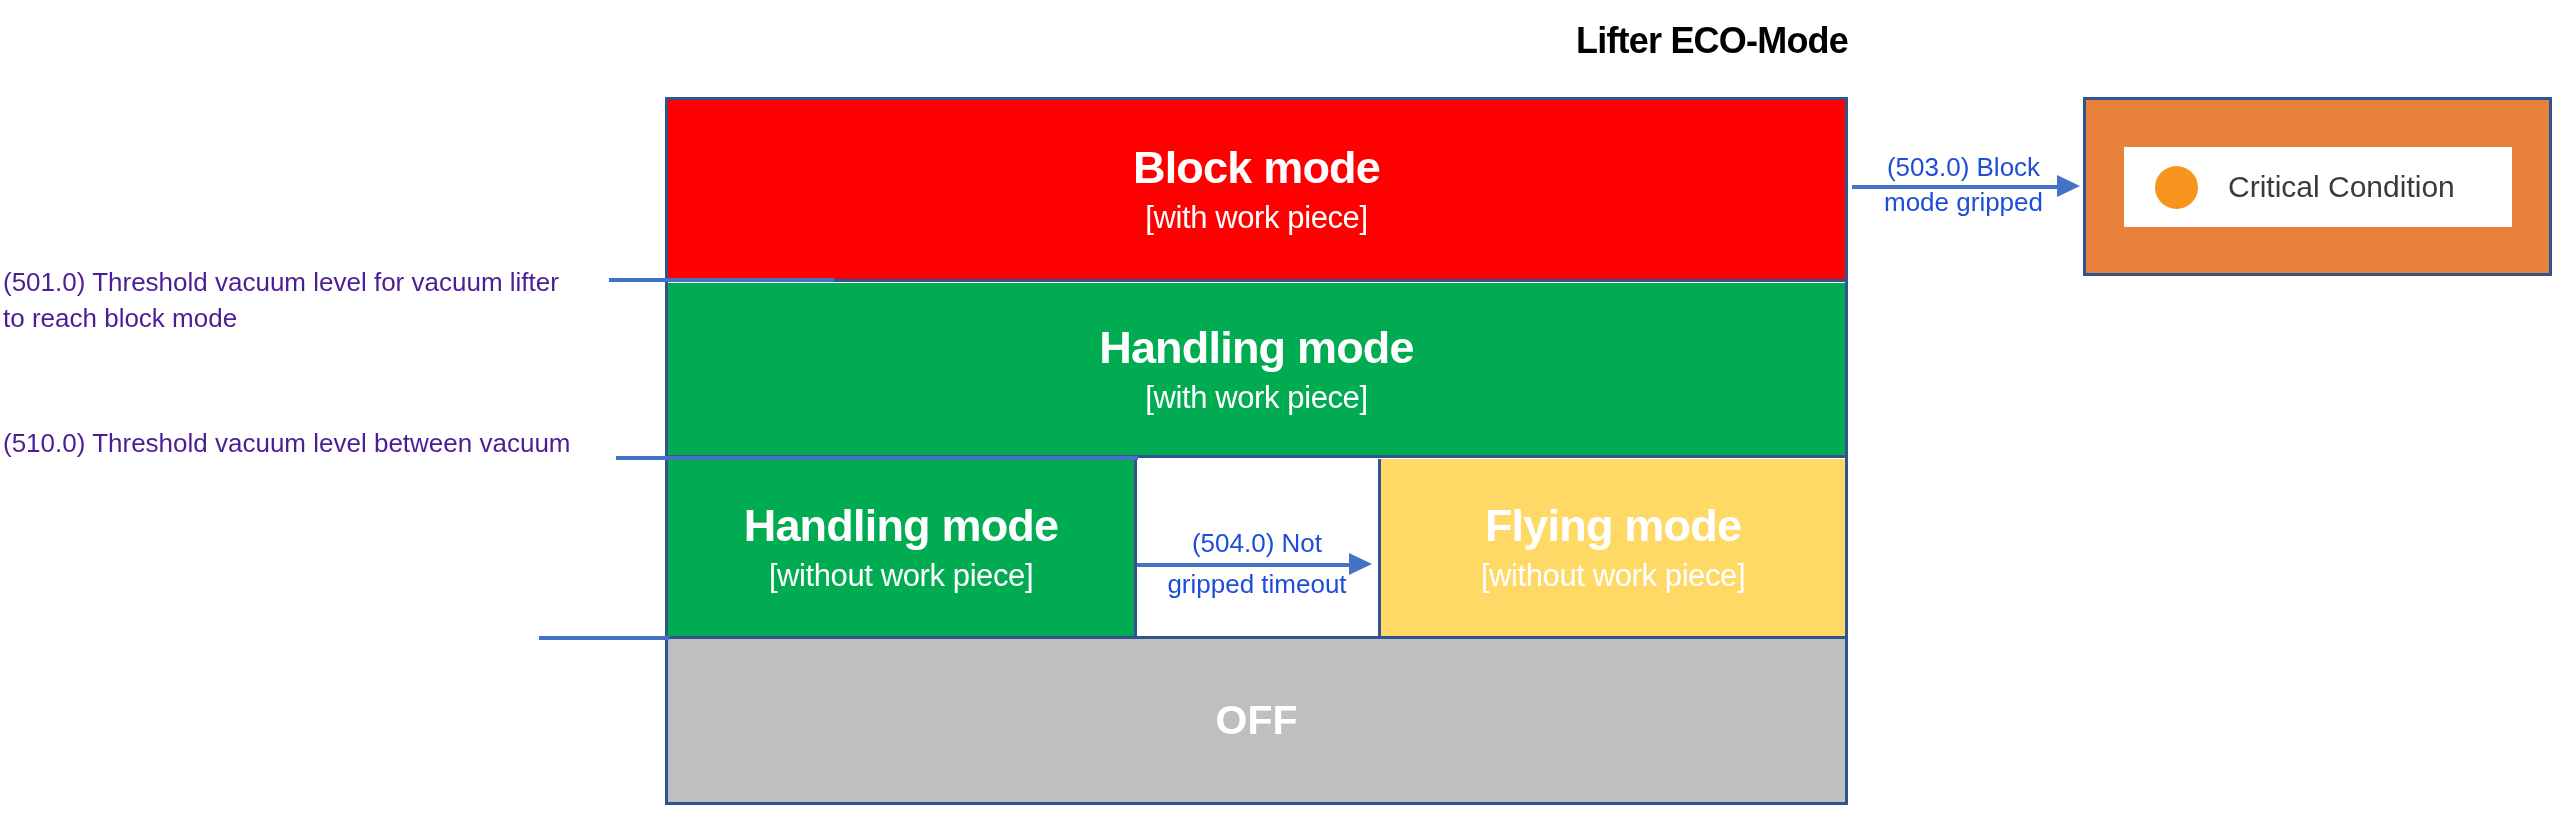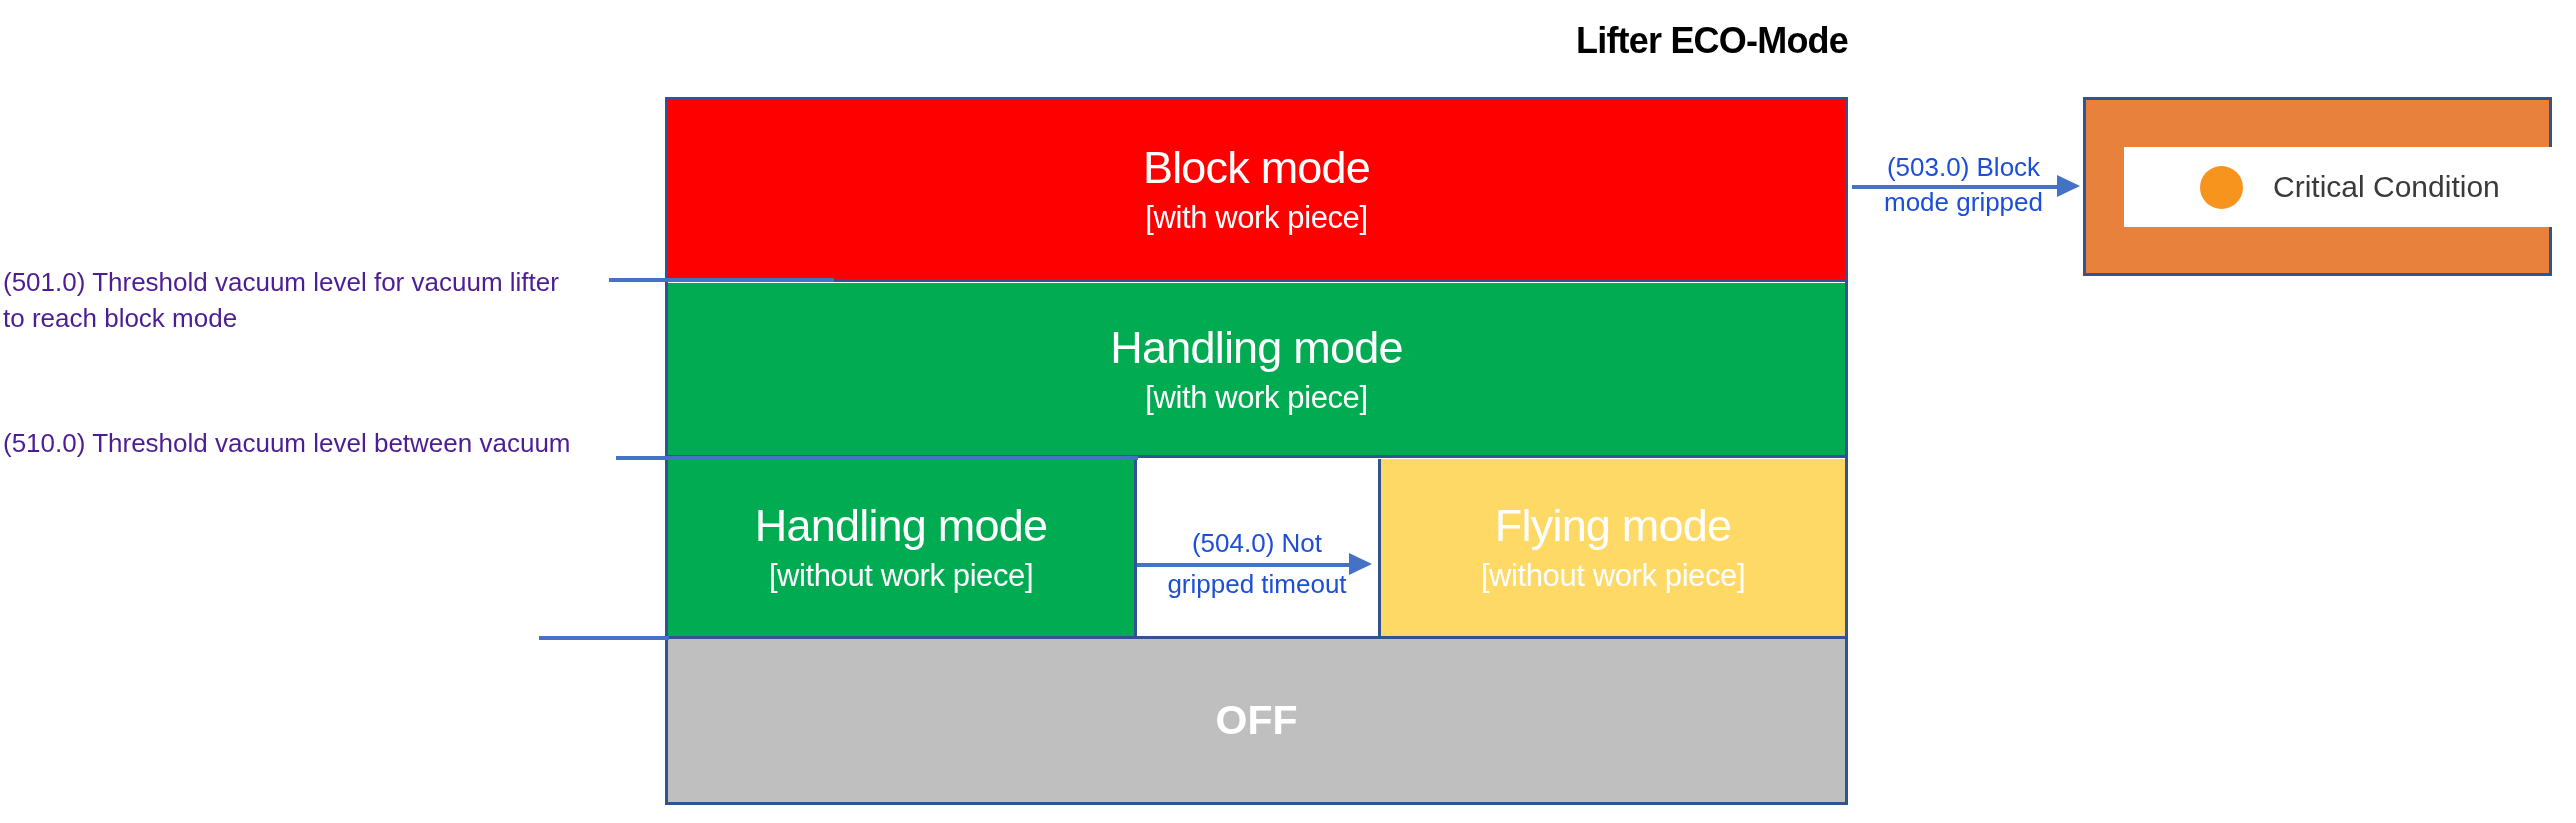--- a/index.html
+++ b/index.html
@@ -23,21 +23,21 @@
 
   .h-div { position:absolute; left:0; width:1177px; height:3.3px; background:#31538F; }
   .v-div { position:absolute; top:0; width:3.3px; height:177px; background:#31538F; }
 
   .cell { position:absolute; top:0; height:177px; display:flex; flex-direction:column;
           align-items:center; justify-content:center; }
   .cell-handling { left:0;     width:466px; background:#00AB52; }
   .cell-gap      { left:469px; width:240px; background:#ffffff; display:block;margin-top:8px; }
   .cell-flying   { left:713px; width:464px; background:#FFD966; }
 
-  .mode-title { font-size:45px; font-weight:normal; color:#ffffff; letter-spacing:-0.8px; line-height:1.1; }
+  .mode-title { font-size:45px; font-weight:bold; color:#ffffff; letter-spacing:-0.8px; line-height:1.1; }
   .mode-sub   { font-size:31px; color:#ffffff; margin-top:8.3px; letter-spacing:-0.4px; }
   .off-title  { font-size:41px; font-weight:bold; color:#ffffff; }
 
   
   .t-label { position:absolute; font-size:26px; color:#1d4ed8; text-align:center; line-height:1.0; white-space:nowrap; }
   .arrow-line { position:absolute; height:4.1px; background:#4472C4; }
   .arrow-head { position:absolute; width:0; height:0; border-top:11.6px solid transparent;
                 border-bottom:11.6px solid transparent; border-left:23px solid #4472C4; }
 
   
@@ -47,21 +47,21 @@
   .annotation { position:absolute; left:3px; font-size:26px; line-height:36px; color:#4c1d95; white-space:nowrap; }
   .ann-1 { top:264px; }
   .ann-2 { top:425px; }
   .ann-3 { top:577px; }
   .small-code { font-size:20px; }
 
   
   .device-box { position:absolute; left:2083px; top:97px; width:469px; height:179px;
                 background:#E8813C; border:3.3px solid #31538F; box-sizing:border-box; }
   .status-chip { position:absolute; left:38px; top:47px; width:388px; height:80px; background:#ffffff;
-                 display:flex; align-items:center;padding-left:45px; }
+                 display:flex; align-items:center; }
   .status-dot { width:43px; height:43px; border-radius:50%; background:#F7941D; margin-left:31px; flex:0 0 auto; }
   .status-text { margin-left:30px; font-size:30px; color:#3A3A3A; white-space:nowrap; }
 </style>
 </head>
 <body>
 
 <div class="canvas">
 
   <div class="sec-title main">Lifter ECO-Mode</div>
 

